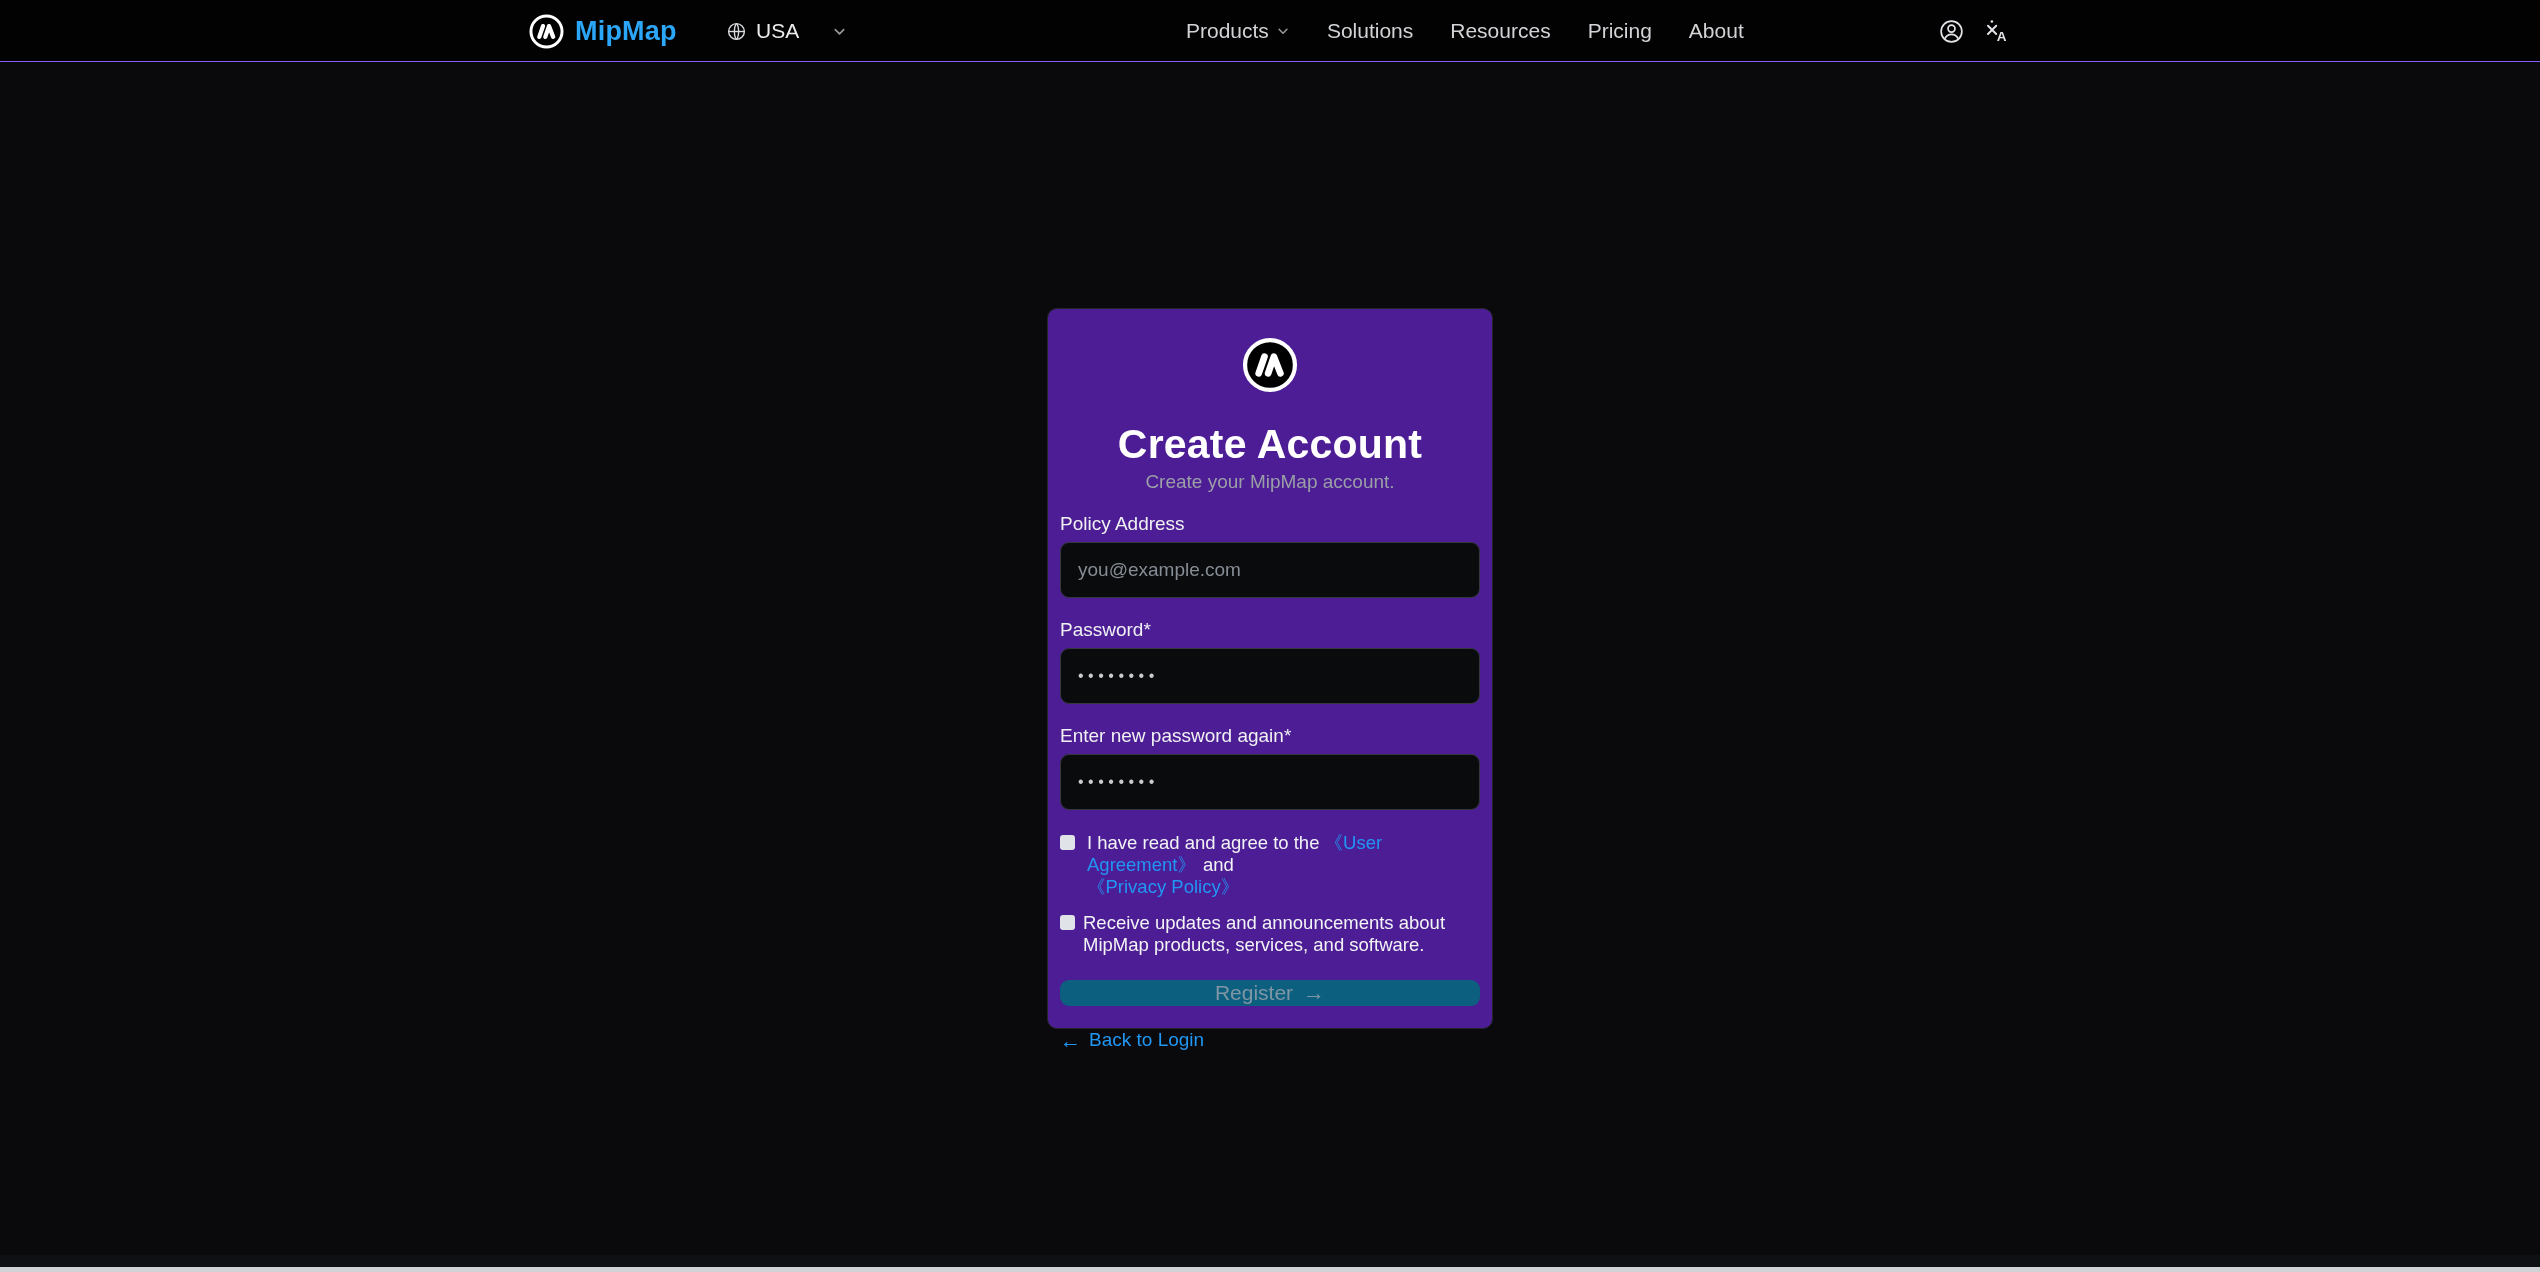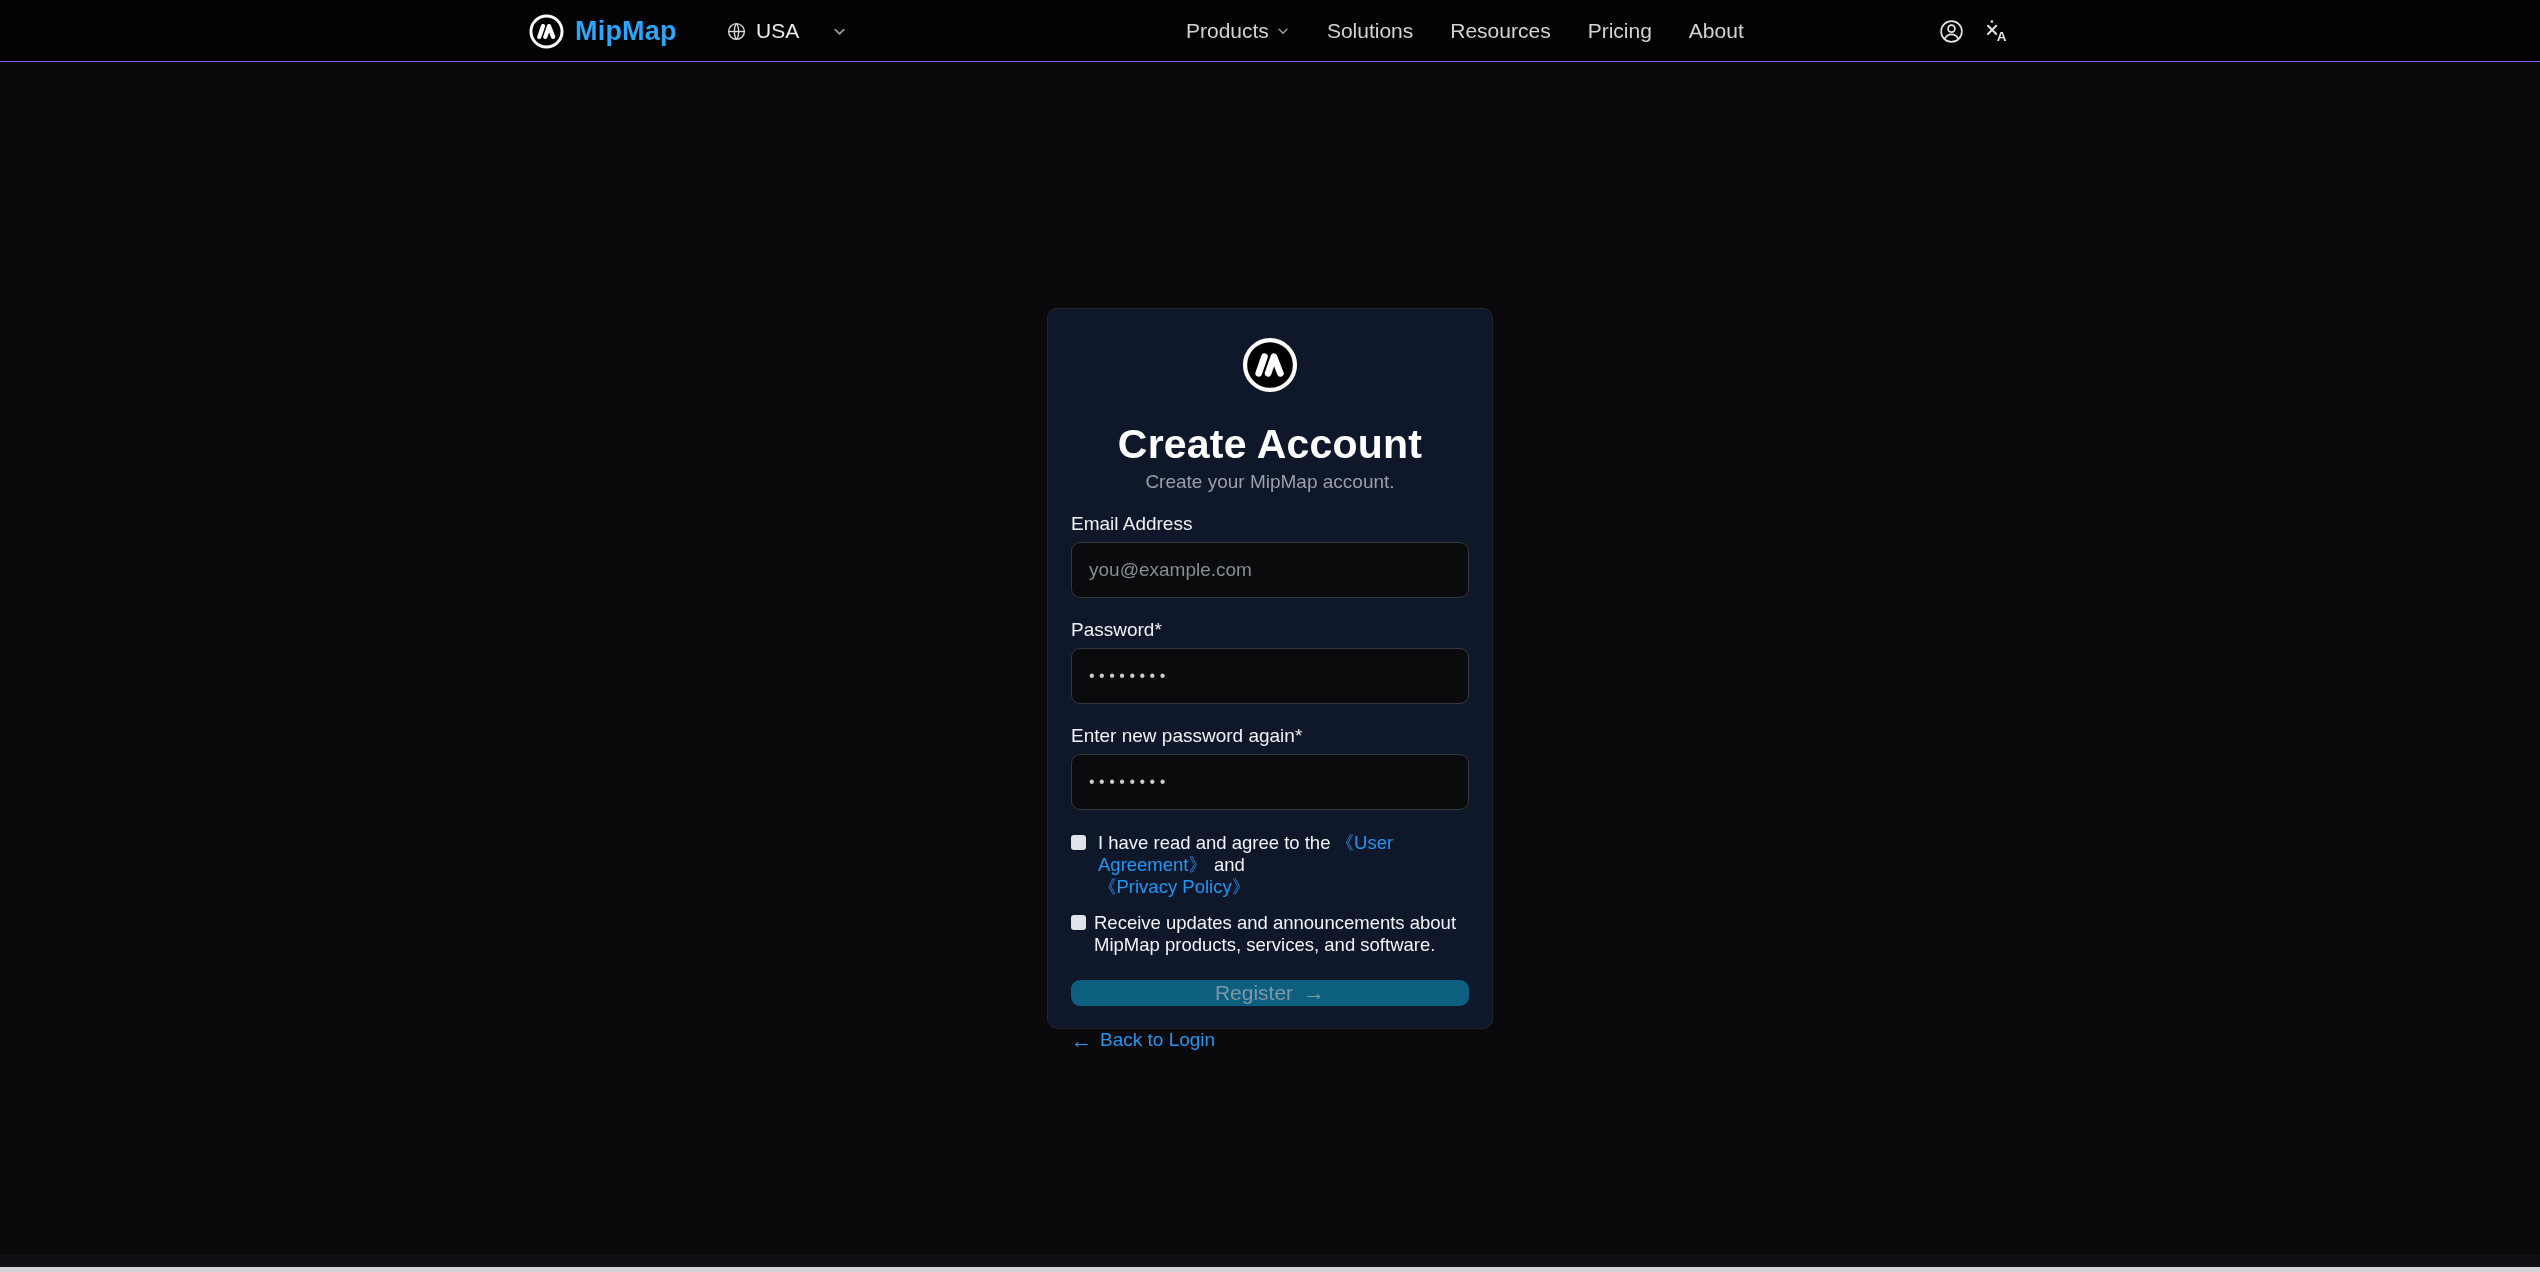--- a/index.html
+++ b/index.html
@@ -74,24 +74,24 @@
   }
   .icon-btn { display: flex; align-items: center; justify-content: center; cursor: pointer; }
 
   
   .card {
     position: absolute;
     left: 1047px;
     top: 308px;
     width: 446px;
     height: 721px;
-    background: #0f172a;
+    background: #4c1d95;
     border: 1px solid #232528;
     border-radius: 10px;
-    padding: 0 23px;
+    padding: 0 12px;
   }
   .card-logo-wrap { margin-top: 27px; display: flex; justify-content: center; }
   .card-title {
     margin-top: 26px;
     text-align: center;
     color: #ffffff;
     font-size: 41px;
     font-weight: 700;
     line-height: 1.0;
     letter-spacing: 0.2px;
@@ -269,21 +269,21 @@
         <svg width="58" height="58" viewBox="0 0 40 40">
           <circle cx="20" cy="20" r="17.2" fill="#000000" stroke="#ffffff" stroke-width="2.9"></circle>
           <path d="M12.2 25.8 L16.2 14.2 M18.7 25.8 L22.7 14.2 L27.2 25.8" stroke="#ffffff" stroke-width="4.6" fill="none" stroke-linecap="round" stroke-linejoin="round"></path>
         </svg>
       </span>
     </div>
 
     <div class="card-title">Create Account</div>
     <div class="card-subtitle">Create your MipMap account.</div>
 
-    <label class="field-label">Email Address</label>
+    <label class="field-label">Policy Address</label>
     <input class="text-input" type="text" placeholder="you@example.com" style="">
 
     <label class="field-label mt">Password*</label>
     <input class="text-input pw" type="text" value="••••••••" style="">
 
     <label class="field-label mt">Enter new password again*</label>
     <input class="text-input pw" type="text" value="••••••••" style="">
 
     <div class="check-row">
       <div class="checkbox"></div>

